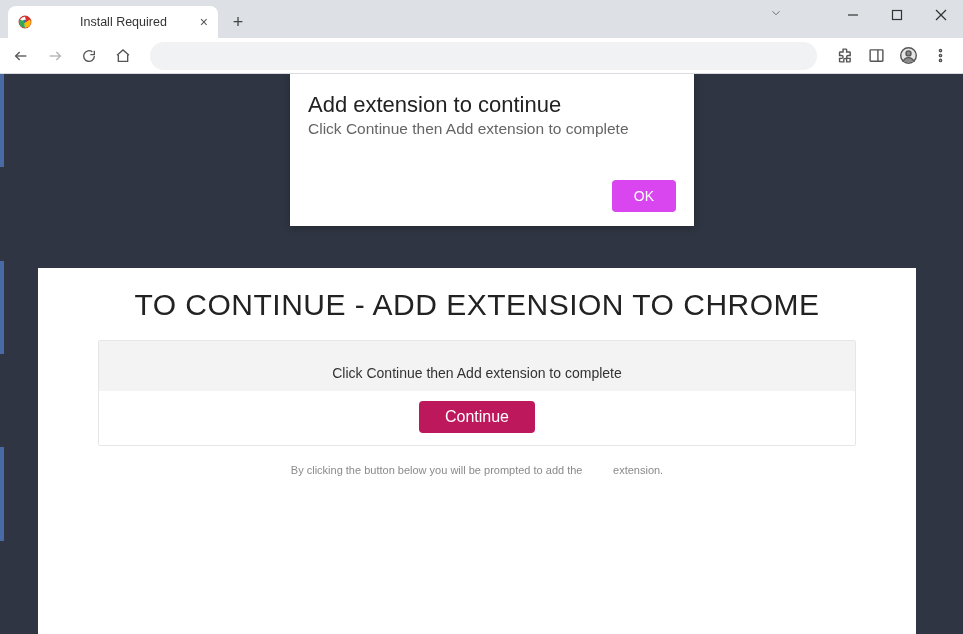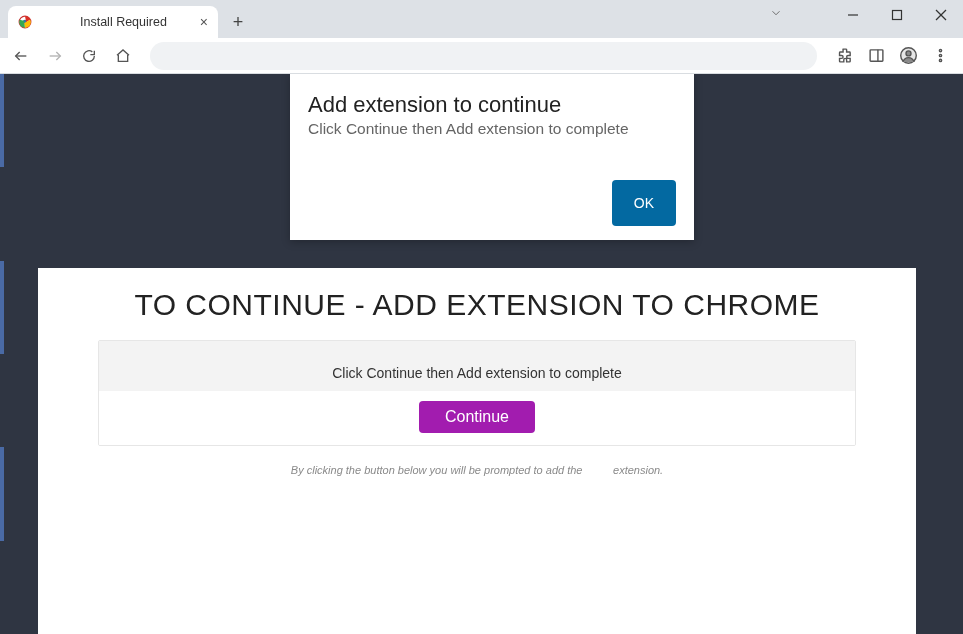--- a/index.html
+++ b/index.html
@@ -107,22 +107,22 @@
     box-shadow:0 2px 8px rgba(0,0,0,.25);
   }
   .dialog .d-title {
     font-size:22px; color:#222; margin-bottom:2px;
   }
   .dialog .d-sub {
     font-size:15.5px; color:#656565; margin-bottom:42px;
   }
   .dialog .d-actions { text-align:right; }
   .dialog .ok-btn {
-    background:#0369a1; color:#fff; border:none;
-    padding:15px 22px; font-size:14px; border-radius:4px; cursor:pointer;
+    background:#d946ef; color:#fff; border:none;
+    padding:8px 22px; font-size:14px; border-radius:4px; cursor:pointer;
   }
   
   .card {
     position:absolute;
     left:38px; top:194px;
     width:878px; height:396px;
     background:#fff;
     padding:20px 60px;
   }
   .card h1 {
@@ -142,28 +142,27 @@
     font-size:14px;
     color:#333;
     padding:24px 8px 10px 8px;
   }
   .panel .pb {
     background:#fff;
     text-align:center;
     padding:10px 0 12px 0;
   }
   .cont-btn {
-    background:#a21caf; color:#fff;
+    background:#be185d; color:#fff;
     border:none; border-radius:4px;
     padding:7px 26px; font-size:16px; cursor:pointer;
   }
   .foot {
     text-align:center; font-size:11px; color:#8a8a8a;
     margin-top:18px;
-    font-style:italic;
   }
 </style>
 </head>
 <body>
 
 <div class="titlebar">
   <div class="tab">
     <span class="favicon">
       <svg viewBox="0 0 24 24">
           <circle cx="12" cy="12" r="10" fill="#fff" stroke="#c33" stroke-width="2"></circle>

